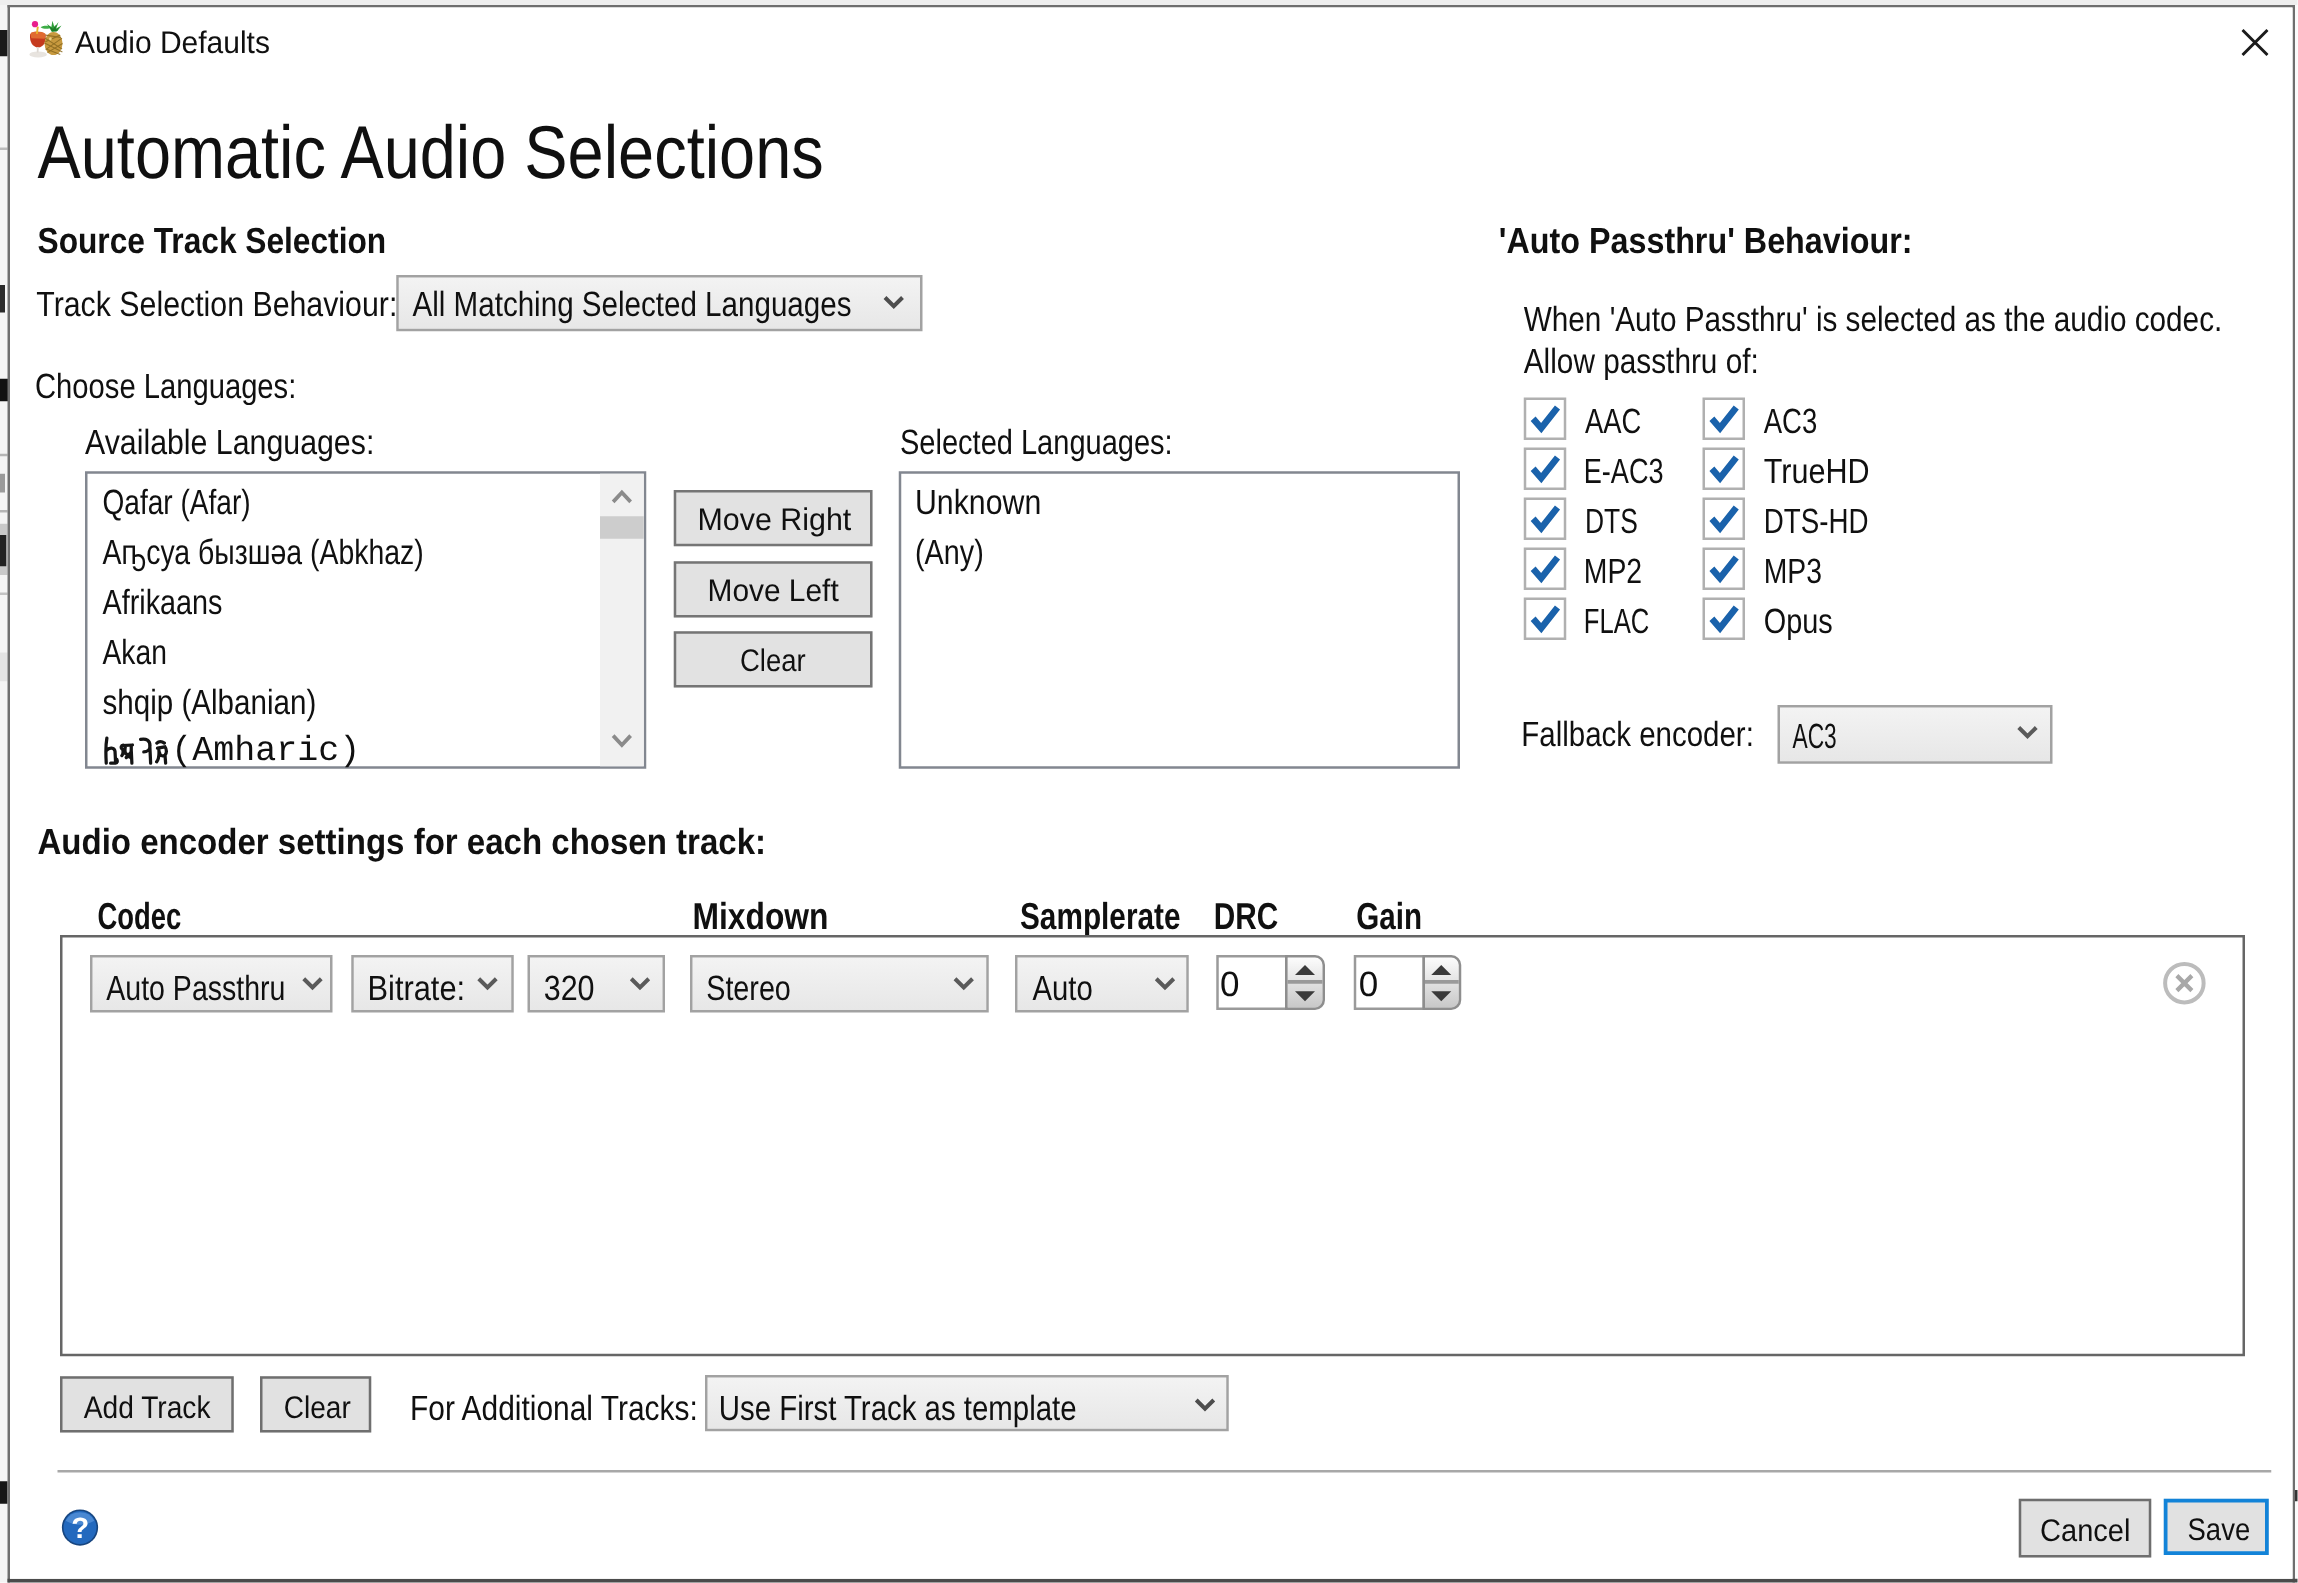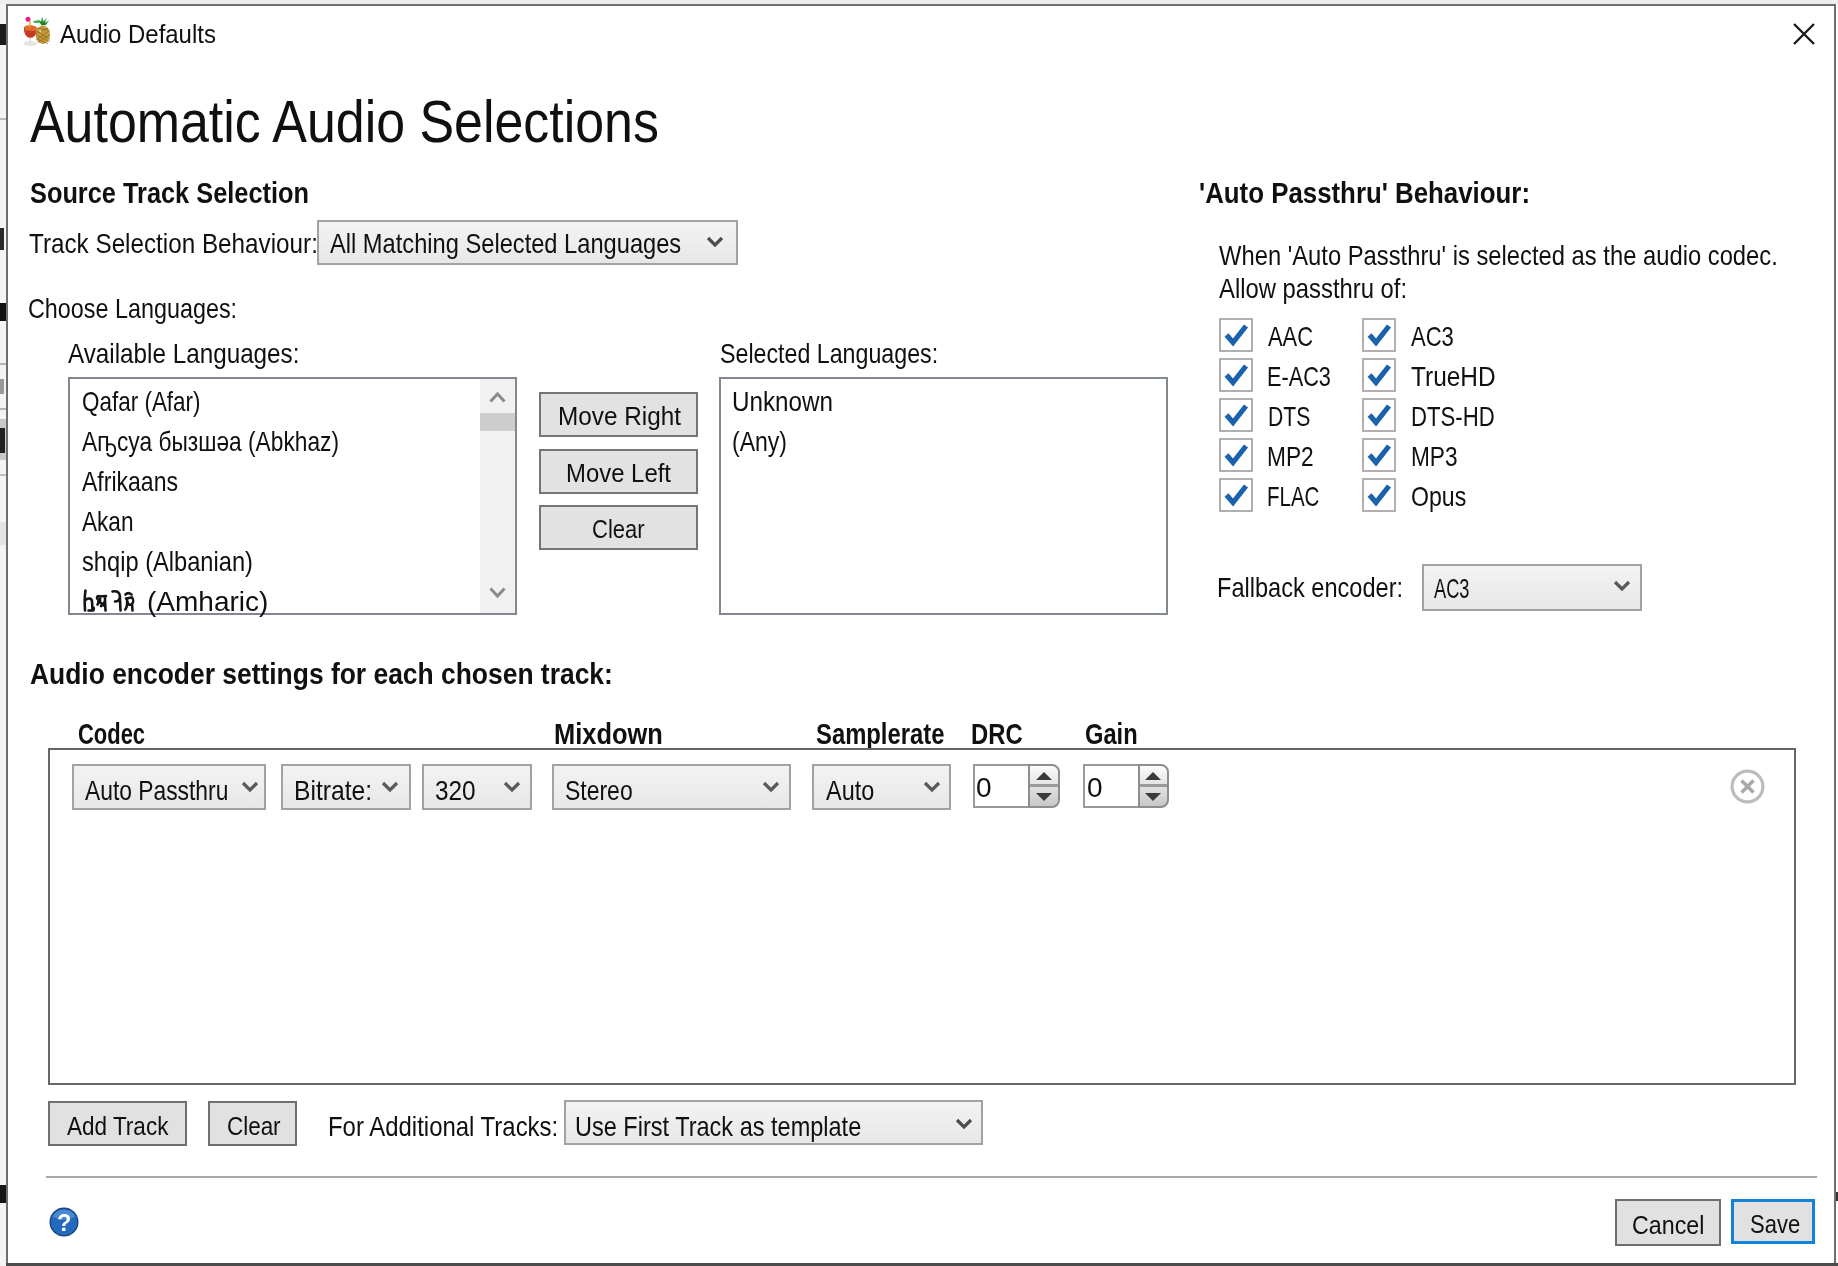--- a/index.html
+++ b/index.html
@@ -91,21 +91,21 @@
 <div class="t" style="left:82px;top:508px;transform:scaleX(0.807);">Akan</div>
 <div class="t" style="left:82px;top:548px;transform:scaleX(0.845);">shqip (Albanian)</div>
 <svg class="abs" style="left:81px;top:588px;" width="54" height="27" viewBox="0 0 54 27">
   <g stroke="#141414" stroke-width="2.6" fill="none" stroke-linecap="round">
     <path d="M4.5 2.5 C3.5 8 3.5 14 4 22.5 M4 12.5 C6.5 9.5 10.5 10 11 13 L11.5 22.5 M7.5 22.5 L11.5 22.5 C13 22.5 13 20.5 12.5 19.5"></path>
     <path d="M17.5 8 C16 8 15.5 10 16.5 11 C18 12 17.5 15.5 16.5 16.5 M16.5 8.5 L25 8 M19.5 8.5 C18.5 12 19 15 20.5 15.5 C22.5 16 24 14.5 24 12 L24 8.5 M24 12 L24.5 22.5 M20 18 C21.5 16.5 23.5 17.5 24.3 19"></path>
     <path d="M31.5 3.5 C36 2.5 39 4.5 39 8.5 C39 12 36.5 13.5 34 13.5 M38.8 7.5 L39.5 22.5"></path>
     <path d="M44.5 6.5 C46 5 48.5 5 50.5 6.5 M45 10.5 L51 9.5 C52.5 11.5 52.5 14.5 51 16 C49 17.5 46.8 16.5 46.6 14 M46 10.5 C46.5 15.5 46 19.5 44.3 21.5 M51 16 L51.5 22.5"></path>
   </g>
 </svg>
-<div class="t" style="left:147px;top:588px;transform:scaleX(1.0);">(Amharic)</div>
+<div class="t" style="left:137px;top:588px;transform:scaleX(1.0);font-family:Liberation Mono, monospace;">(Amharic)</div>
 
 <div class="abs" style="left:480px;top:379px;width:35px;height:234px;background:#f1f1f1;"></div>
 <svg class="abs" style="left:488px;top:391px;" width="19" height="13" viewBox="0 0 19 13">
   <path d="M2.5 10.5 L9.5 3 L16.5 10.5" stroke="#8b8b8b" stroke-width="3" fill="none"></path>
 </svg>
 <div class="abs" style="left:480px;top:413px;width:35px;height:18px;background:#cdcdcd;"></div>
 <svg class="abs" style="left:488px;top:586px;" width="19" height="13" viewBox="0 0 19 13">
   <path d="M2.5 2.5 L9.5 10 L16.5 2.5" stroke="#8b8b8b" stroke-width="3" fill="none"></path>
 </svg>
 

